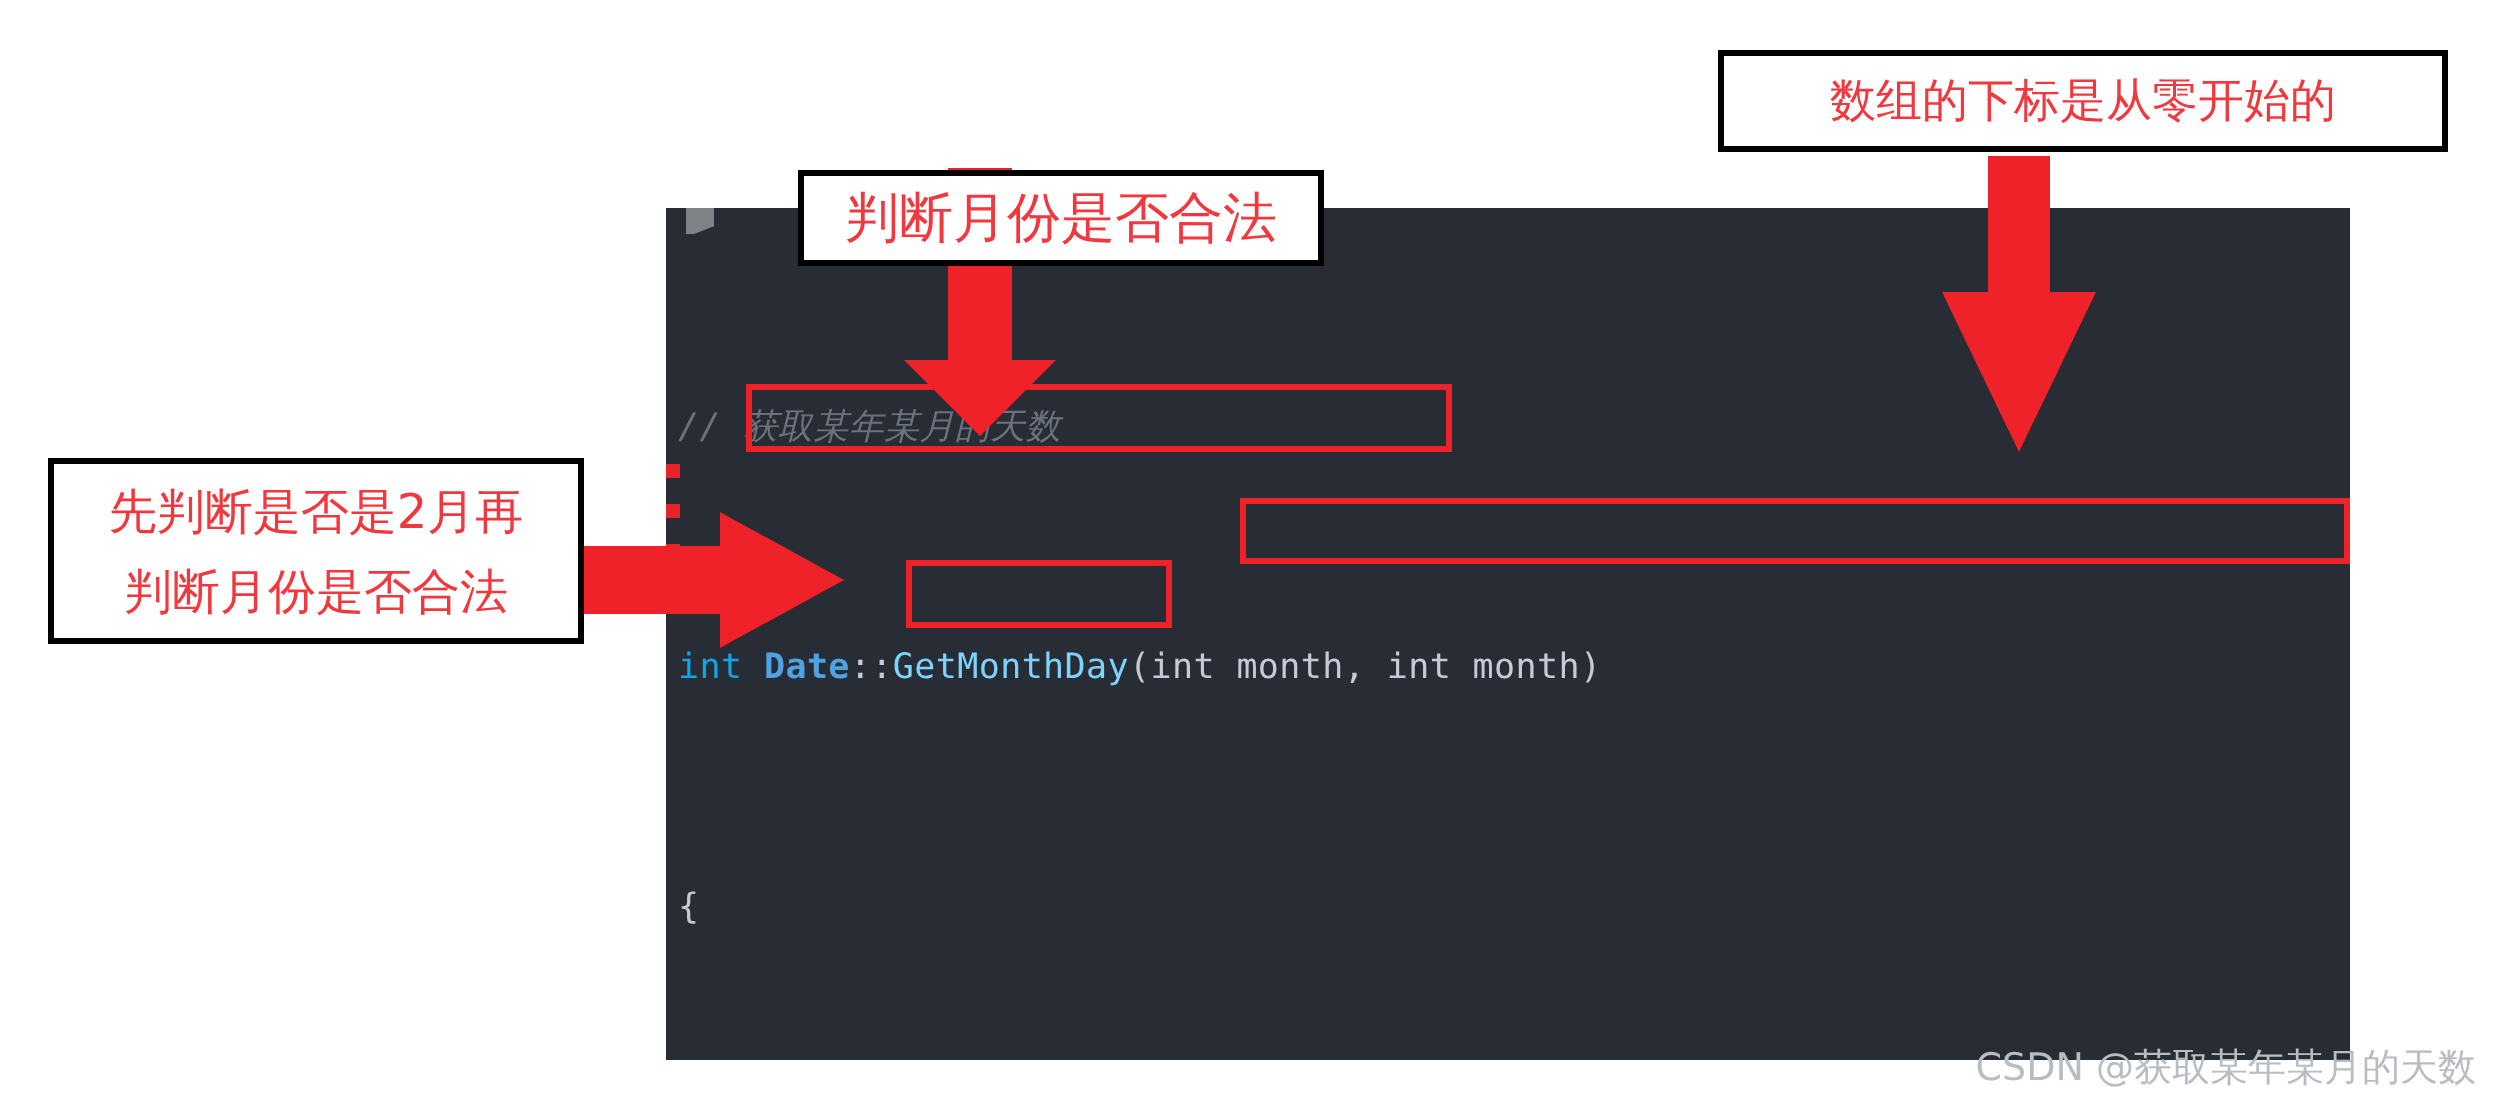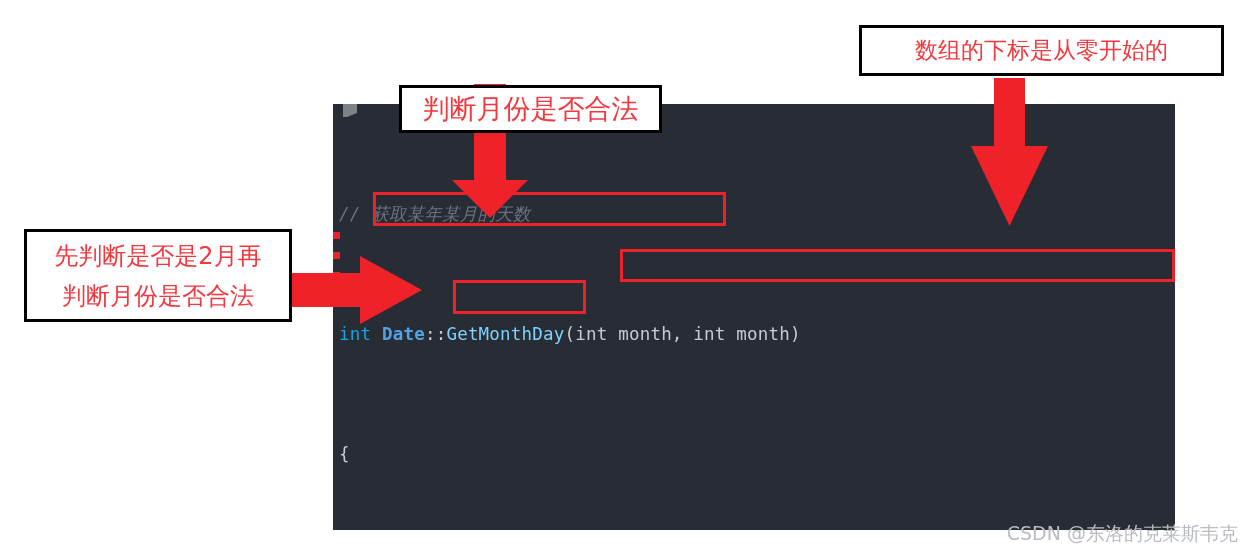--- a/index.html
+++ b/index.html
@@ -232,15 +232,15 @@
 
   <div class="anno" id="anno-zero-index">
     <span>数组的下标是从零开始的</span>
   </div>
 
   <div class="anno" id="anno-feb-leap">
     <span>先判断是否是2月再</span>
     <span>判断月份是否合法</span>
   </div>
 
-  <div id="watermark">CSDN @东洛的克莱斯韦克</div>
+  <div id="watermark">CSDN @获取某年某月的天数</div>
 
 </div>
 
 </body></html>

